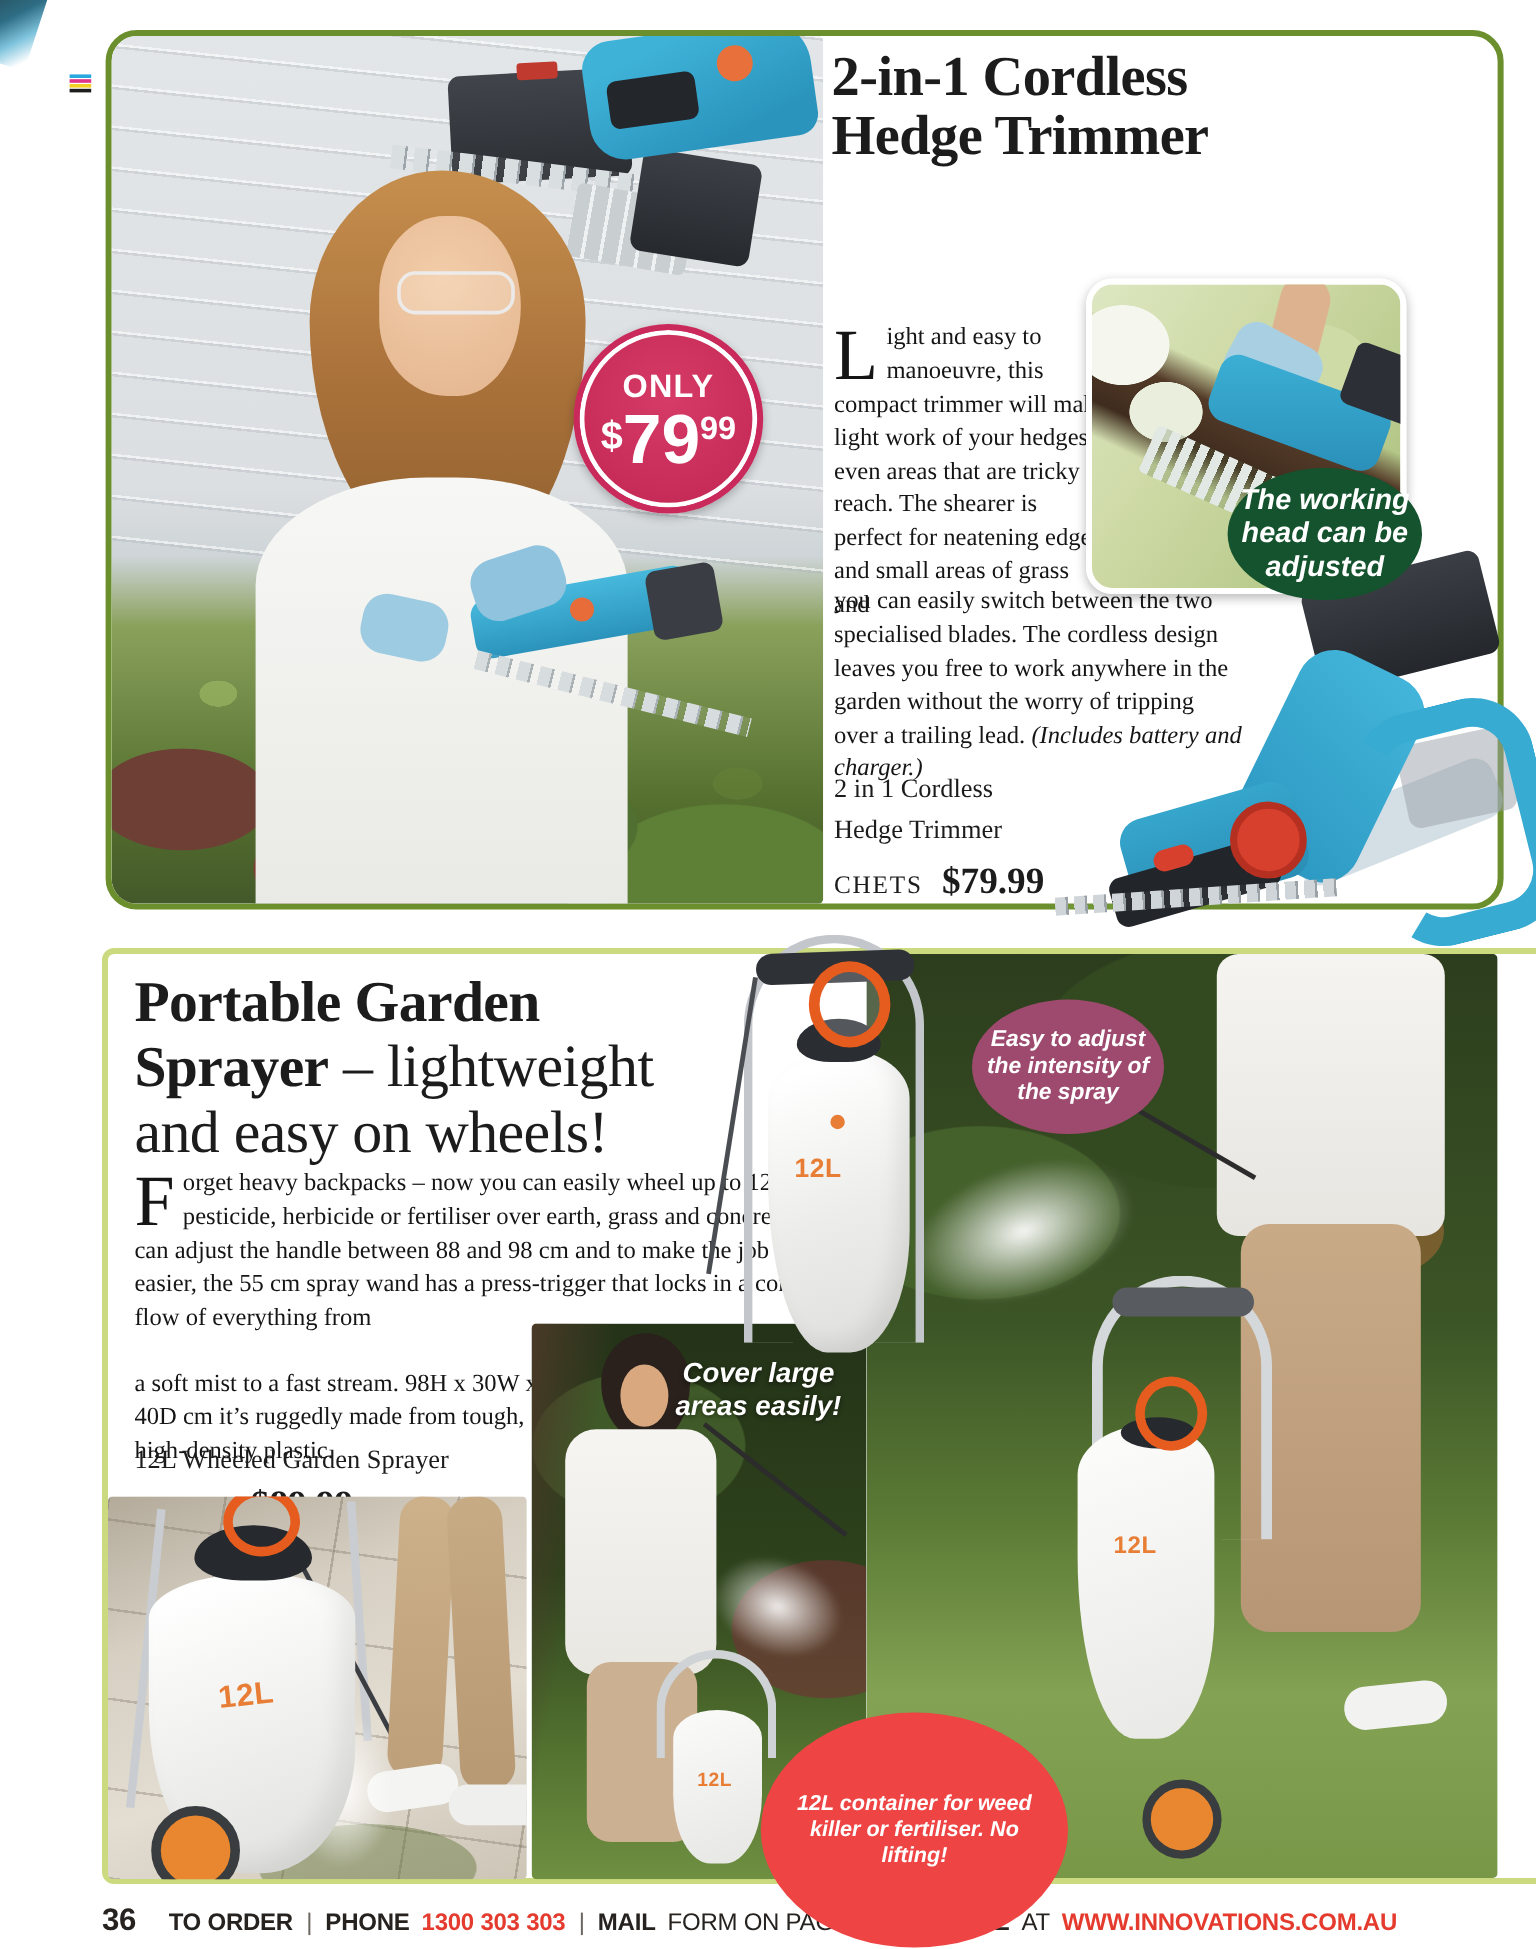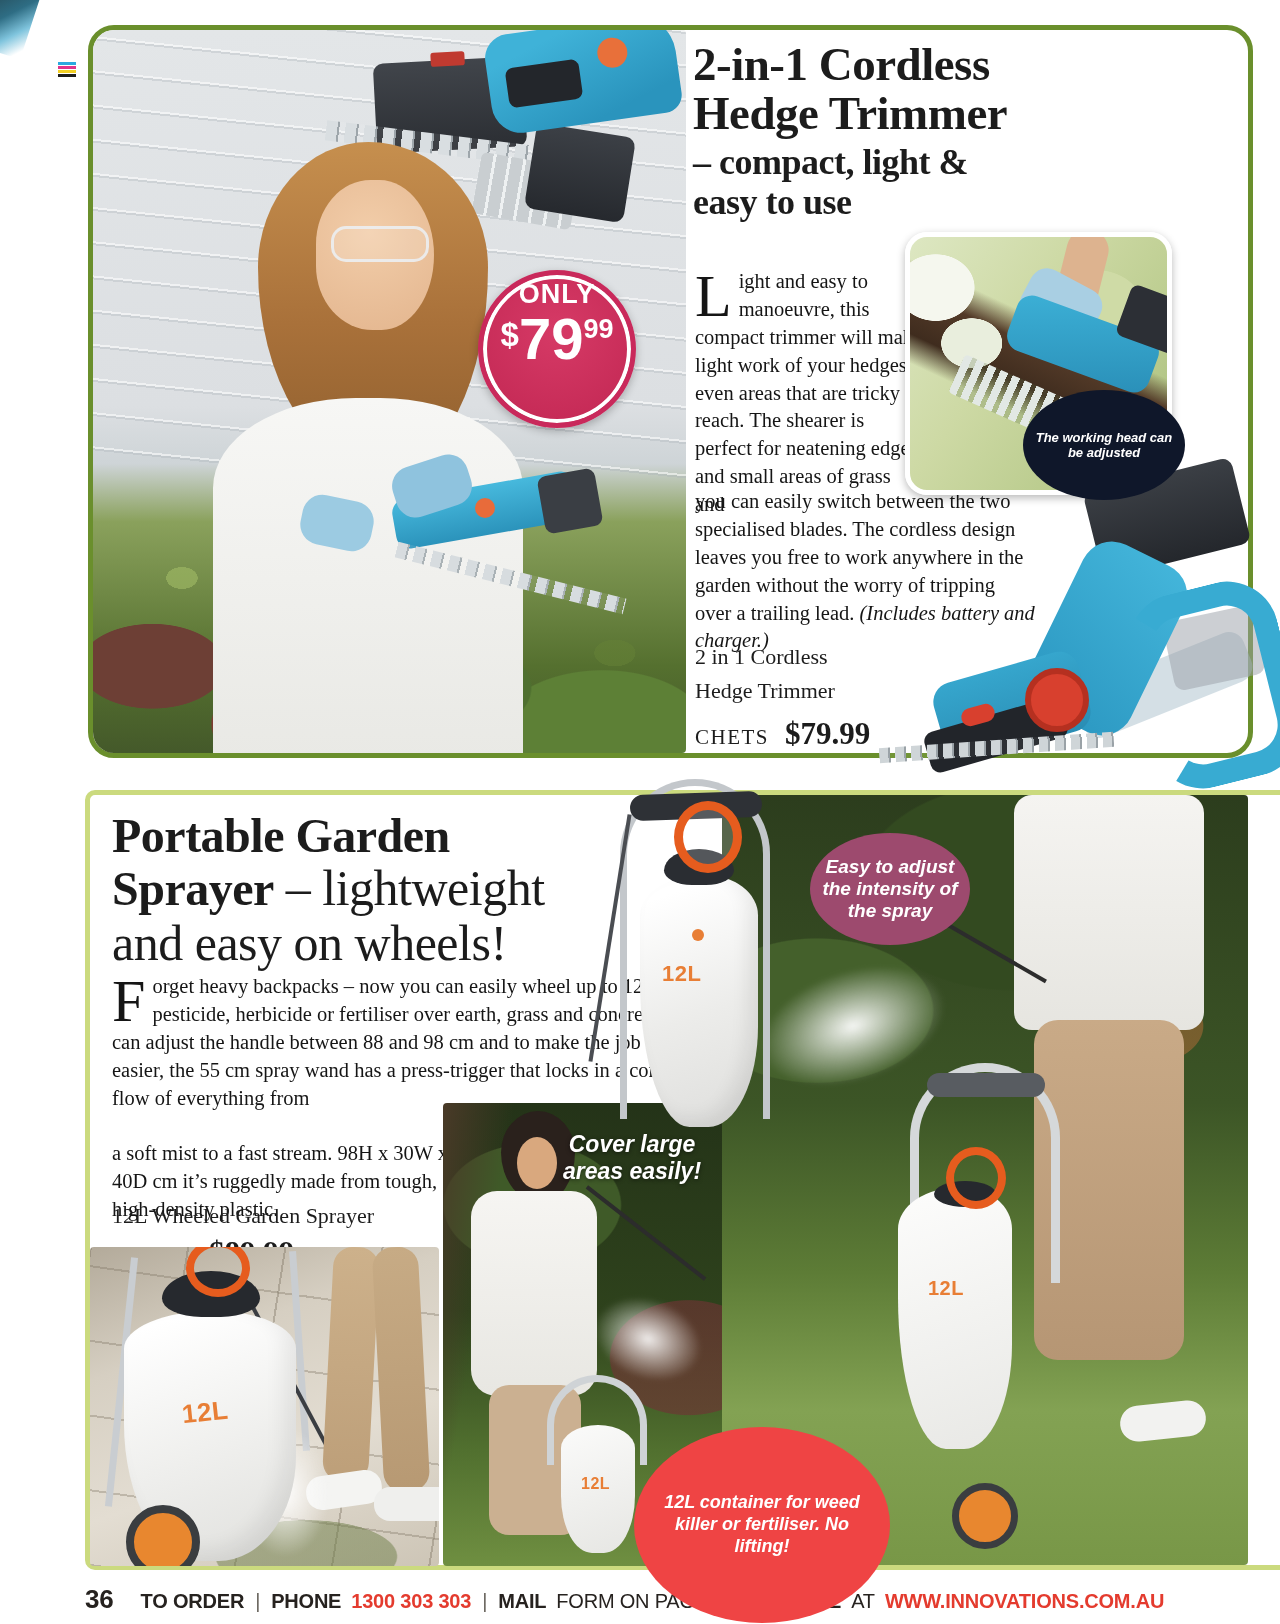--- a/index.html
+++ b/index.html
@@ -56,21 +56,21 @@
   .part-batt2{left:437px;top:100px;width:100px;height:86px;background:linear-gradient(180deg,#3c4046,#26292e);border-radius:10px;transform:rotate(9deg);}
   .part-blade-long{left:232px;top:106px;width:258px;height:20px;transform:rotate(7deg);
     background:repeating-linear-gradient(90deg,#d9dee1 0 11px,#9ea6ab 11px 13px,rgba(255,255,255,.08) 13px 19px);}
   .part-blade-wide{left:383px;top:130px;width:100px;height:62px;border-radius:6px;transform:rotate(10deg);
     background:repeating-linear-gradient(90deg,#c9ced1 0 12px,#eef1f2 12px 15px);}
 
   
   .badge{left:385px;top:240px;width:148px;height:148px;border-radius:50%;
     background:radial-gradient(circle at 50% 38%,#d63a66,#c12652);border:5px solid #c9295b;
     box-shadow:inset 0 0 0 4px #fff, 0 3px 8px rgba(0,0,0,.25);
-    display:flex;flex-direction:column;align-items:center;justify-content:flex-start;color:#fff;
+    display:flex;flex-direction:column;align-items:center;justify-content:center;color:#fff;
     font-family:"Liberation Sans",sans-serif;font-weight:700;}
   .badge .only{font-size:27px;letter-spacing:1px;margin-top:4px;}
   .badge .row{display:flex;align-items:flex-start;line-height:1;}
   .badge .cur{font-size:33px;margin-top:8px;}
   .badge .dol{font-size:58px;}
   .badge .cen{font-size:27px;margin-top:6px;}
 
   
   .col-right{position:absolute;left:600px;top:10px;width:555px;height:713px;}
   .ht-title{font-weight:700;font-size:47px;line-height:1.04;letter-spacing:-.5px;}
@@ -96,21 +96,21 @@
   .inset .arm{left:150px;top:-8px;width:42px;height:95px;background:#ddb38f;border-radius:20px;transform:rotate(14deg);}
   .inset .glove{left:112px;top:40px;width:78px;height:56px;background:#a9cfe3;border-radius:18px;transform:rotate(28deg);}
   .inset .tbody{left:98px;top:78px;width:150px;height:58px;background:linear-gradient(160deg,#3cb0d6,#2a8fb8);border-radius:16px;transform:rotate(20deg);}
   .inset .tbatt{left:212px;top:56px;width:66px;height:54px;background:#2c2f35;border-radius:8px;transform:rotate(20deg);}
   .inset .tblade{left:42px;top:138px;width:112px;height:42px;transform:rotate(24deg);
     background:repeating-linear-gradient(90deg,#e2e8e4 0 8px,rgba(90,110,70,.25) 8px 13px);border-radius:4px;}
 
   
   .ellipse{position:absolute;border-radius:50%;display:flex;align-items:center;justify-content:center;
     text-align:center;color:#fff;font-family:"Liberation Sans",sans-serif;font-style:italic;font-weight:700;}
-  .ell-head{left:330px;top:350px;width:150px;height:98px;background:#0f172a;font-size:13px;line-height:1.16;padding:6px;z-index:6;}
+  .ell-head{left:330px;top:350px;width:150px;height:98px;background:#14532d;font-size:24px;line-height:1.16;padding:6px;z-index:6;}
   .ell-adjust{left:88px;top:38px;width:148px;height:100px;background:#9d4a6e;font-size:19px;line-height:1.16;padding:6px;}
   .ell-teal{left:544px;top:632px;width:228px;height:168px;background:#ef4444;font-size:18px;line-height:1.22;padding:14px;z-index:7;}
 
   
   .tshot{left:250px;top:428px;width:305px;height:285px;}
   .tg1{right:-6px;bottom:42px;width:180px;height:52px;background:#a9bfcb;border-radius:16px;transform:rotate(-22deg);opacity:.5;}
   .tg2{right:-12px;bottom:70px;width:92px;height:70px;background:#9aa0a8;border-radius:10px;transform:rotate(-12deg);opacity:.5;}
   .tbattery{left:148px;top:6px;width:152px;height:88px;background:linear-gradient(180deg,#3b3f45,#24272c);border-radius:10px;transform:rotate(-14deg);}
   .tarm{left:108px;top:78px;width:112px;height:185px;background:linear-gradient(200deg,#44b6db,#2a96c0);border-radius:32px;transform:rotate(26deg);}
   .tloop{left:196px;top:118px;width:104px;height:150px;border:24px solid #38abd2;border-left-color:transparent;border-radius:52px;transform:rotate(-14deg);}
@@ -263,21 +263,20 @@
           <span class="cen">99</span>
         </div>
       </div>
     </div>
 
     <div class="col-right">
       <div class="ht-title">
         <div>2-in-1 Cordless</div>
         <div>Hedge Trimmer</div>
       </div>
-      <div class="ht-sub">– compact, light &amp; easy to use</div>
 
       <p class="abs bodytext ht-b1" style="margin:0">
         <span class="dropcap">L</span><span>ight and easy to manoeuvre, this compact trimmer will make light work of your hedges – even areas that are tricky to reach. The shearer is perfect for neatening edges and small areas of grass and</span>
       </p>
       <p class="abs bodytext ht-b2" style="margin:0">
         <span>you can easily switch between the two specialised blades. The cordless design leaves you free to work anywhere in the garden without the worry of tripping over a trailing lead. </span><em>(Includes battery and charger.)</em>
       </p>
 
       <div class="abs ht-prodname">
         <div>2 in 1 Cordless</div>

